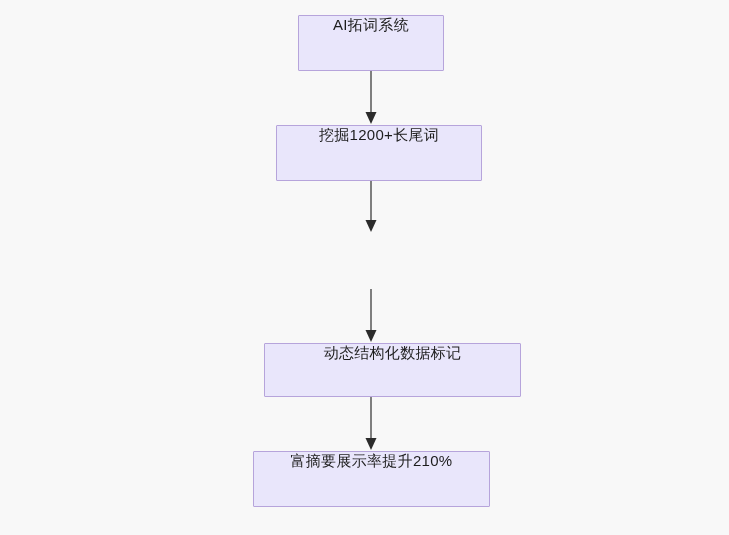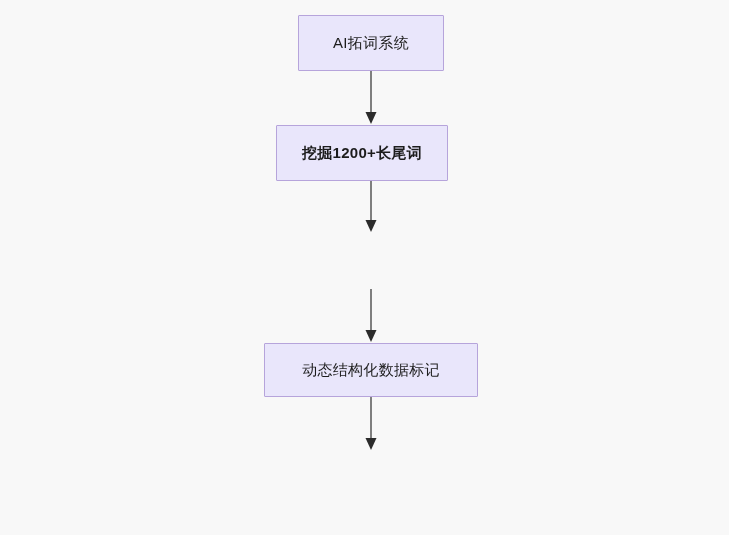--- a/index.html
+++ b/index.html
@@ -21,39 +21,39 @@
     background: #f8f8f8;
   }
 
   .flow-node {
     position: absolute;
     box-sizing: border-box;
     background: #e9e6fb;
     border: 1.6px solid #b6a4db;
     border-radius: 1px;
     display: flex;
-    align-items: center;
+    align-items: flex-start;
     justify-content: center;
     z-index: 2;
   }
 
   .flow-node-label {
     font-size: 15px;
     line-height: 1.2;
     color: #1c1c1c;
     letter-spacing: 0.3px;
     white-space: nowrap;
     text-align: center;
   }
 
   
   .node-1 { left: 298px; top: 15px;  width: 146px; height: 56px; }
-  .node-2 { left: 276px; top: 125px; width: 172px; height: 56px; font-weight: bold; }
+  .node-2 { left: 276px; top: 125px; width: 206px; height: 56px; }
   .node-3 { left: 261px; top: 233px; width: 222px; height: 56px; }
-  .node-4 { left: 264px; top: 343px; width: 214px; height: 54px; }
+  .node-4 { left: 264px; top: 343px; width: 257px; height: 54px; }
   .node-5 { left: 253px; top: 451px; width: 237px; height: 56px; }
 
   .flow-edge {
     position: absolute;
     left: 0;
     top: 0;
     width: 729px;
     height: 535px;
     z-index: 1;
     overflow: visible;
@@ -102,14 +102,17 @@
 
   <div class="flow-node node-2">
     <span class="flow-node-label">挖掘1200+长尾词</span>
   </div>
 
 
   <div class="flow-node node-4">
     <span class="flow-node-label">动态结构化数据标记</span>
   </div>
 
+  <div class="flow-node node-5">
+    <span class="flow-node-label">富摘要展示率提升210%</span>
+  </div>
 
 </div>
 
 </body></html>

